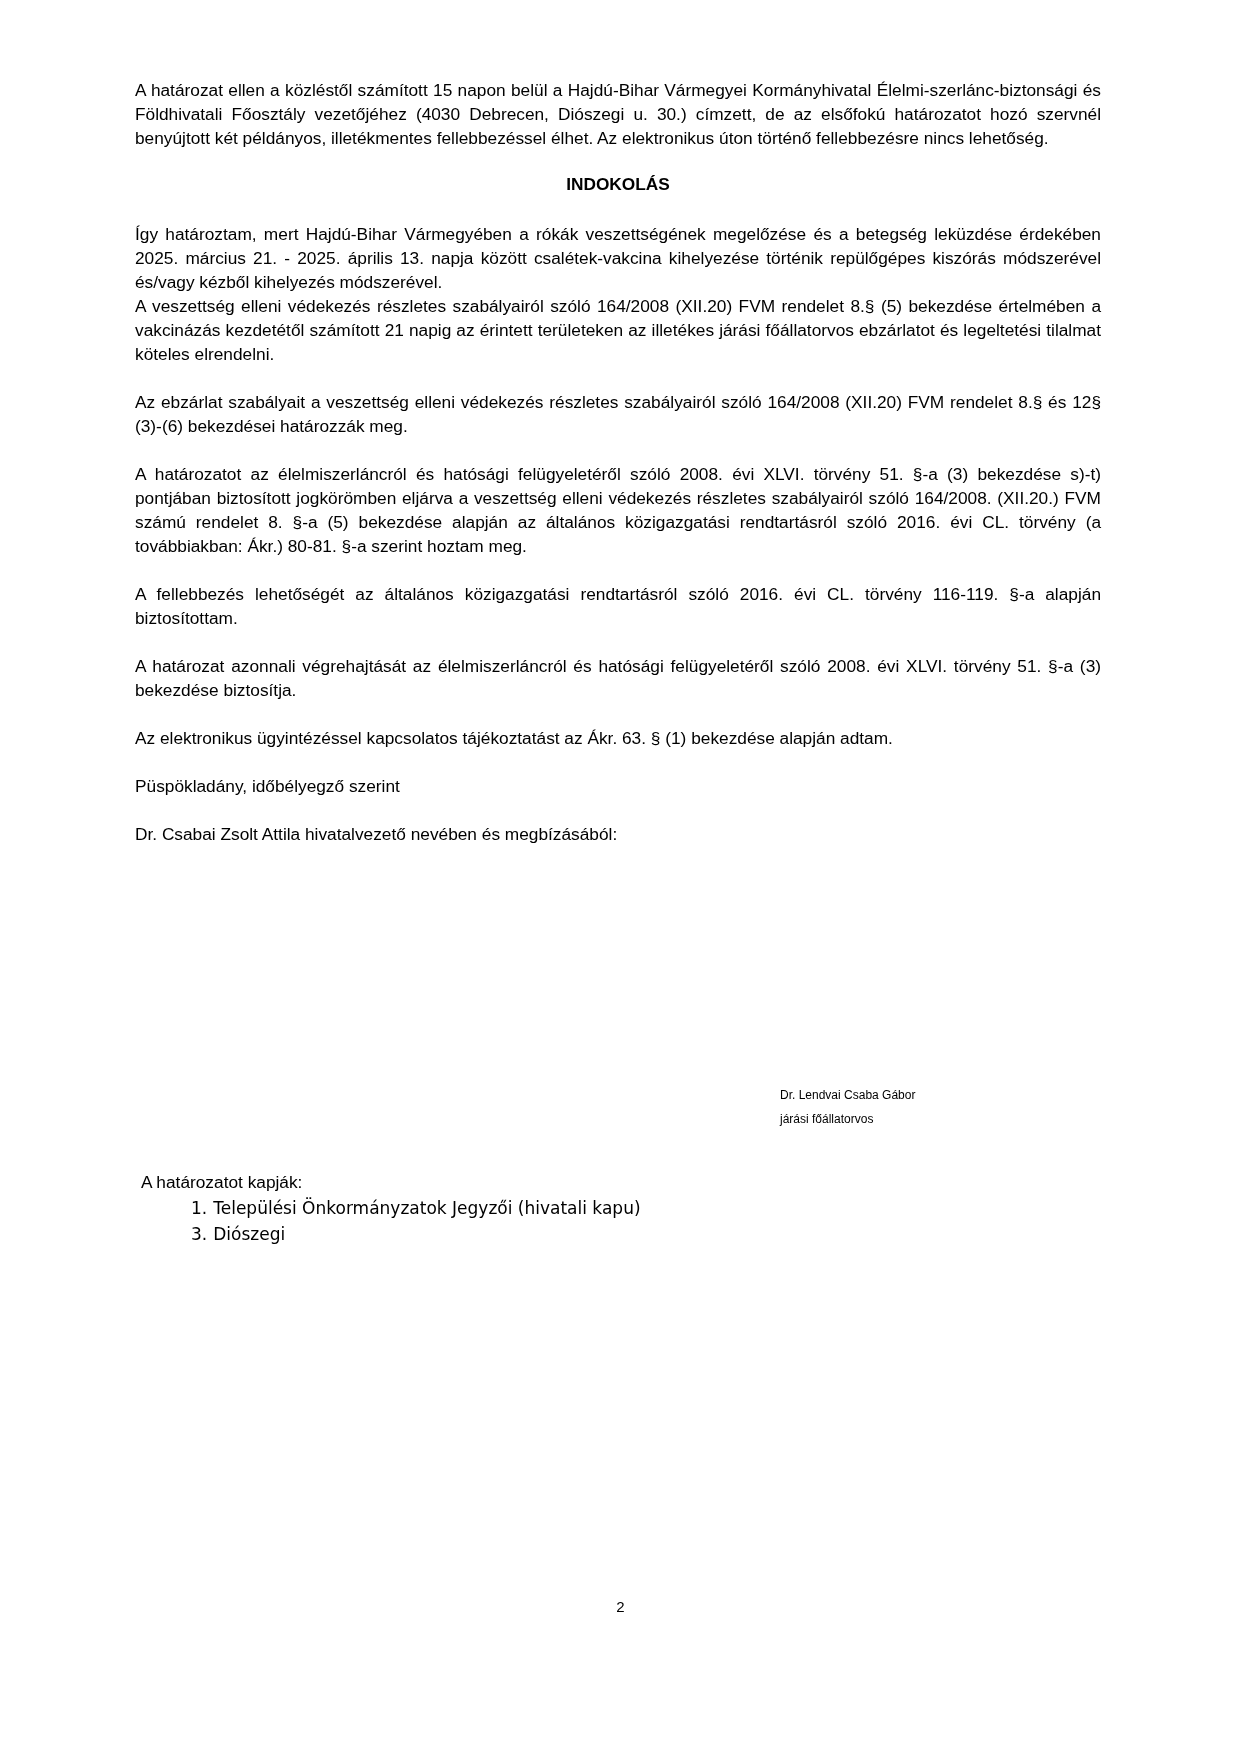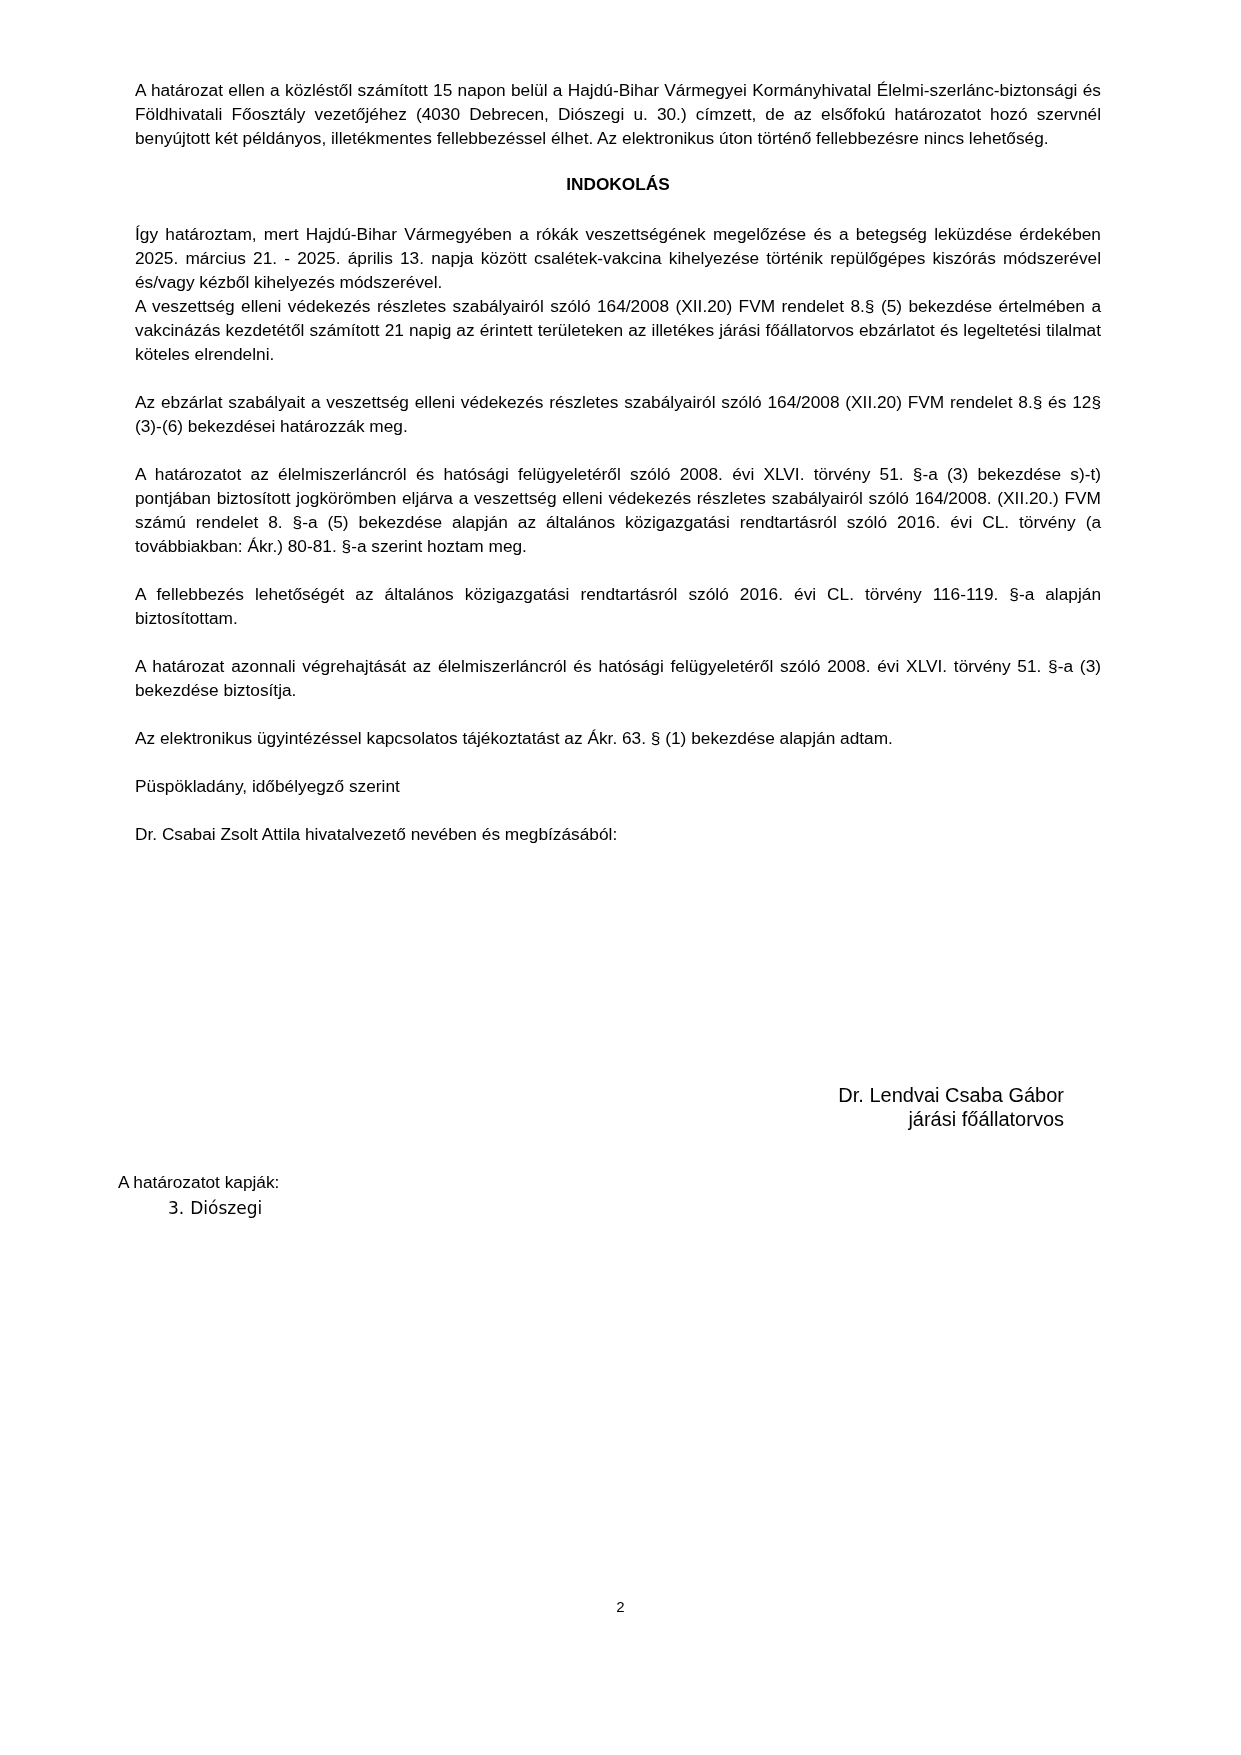--- a/index.html
+++ b/index.html
@@ -6,25 +6,25 @@
   body { width: 1241px; height: 1755px; position: relative; overflow: hidden; }
   .page {
     position: absolute; left: 135px; top: 78px; width: 966px;
     font-family: Liberation Sans, sans-serif; font-size: 17.3px; line-height: 24px; color: #000;
   }
   .p { margin: 0; text-align: justify; }
   .p.left { text-align: left; }
   .gap { margin-top: 24px; }
   .heading { text-align: center; font-weight: bold; margin: 22px 0 26px 0; }
   .sig {
-    position: absolute; left: 804px; top: 1083px; width: 260px; text-align: right;
-    font-family: "Liberation Sans", sans-serif; font-size: 20px; line-height: 24px; color: #000;
+    position: absolute; left: 780px; top: 1083px; width: 260px; text-align: left;
+    font-family: "Liberation Sans", sans-serif; font-size: 12px; line-height: 24px; color: #000;
   }
   .recip {
-    position: absolute; left: 118px; top: 1170px;
+    position: absolute; left: 141px; top: 1170px;
     font-family: "Liberation Sans", sans-serif; font-size: 17.3px; line-height: 25px; color: #000;
   }
   .recip ol { margin: 0; padding: 0 0 0 50px; list-style: none; font-family: "DejaVu Sans", sans-serif; font-size: 17px; line-height: 26px; }
   .recip ol li span.num { margin-right: 6px; }
   .pagenum {
     position: absolute; left: 0; width: 1241px; top: 1598px; text-align: center;
     font-family: "Liberation Sans", sans-serif; font-size: 15px; color: #000;
   }
 </style>
 </head>
@@ -48,17 +48,18 @@
 </div>
 
 <div class="sig">
   <div>Dr. Lendvai Csaba Gábor</div>
   <div>járási főállatorvos</div>
 </div>
 
 <div class="recip">
   <div>A határozatot kapják:</div>
   <ol>
+    <li><span class="num">1.</span><span>Települési Önkormányzatok Jegyzői (hivatali kapu)</span></li>
     <li><span class="num">3.</span><span>Diószegi</span></li>
   </ol>
 </div>
 
 <div class="pagenum">2</div>
 
 </body></html>

